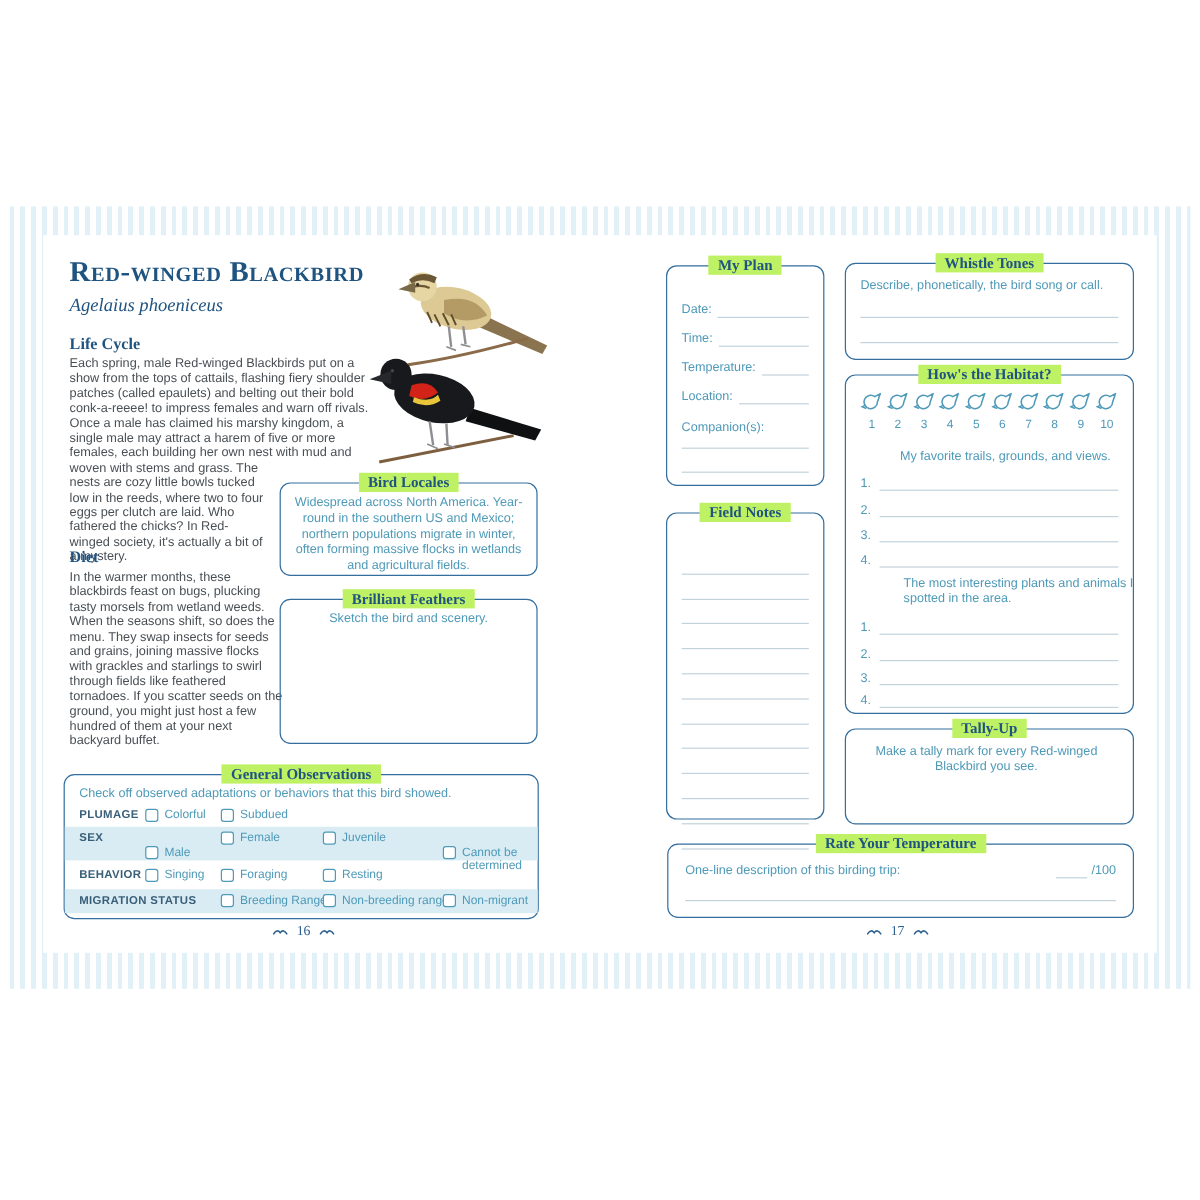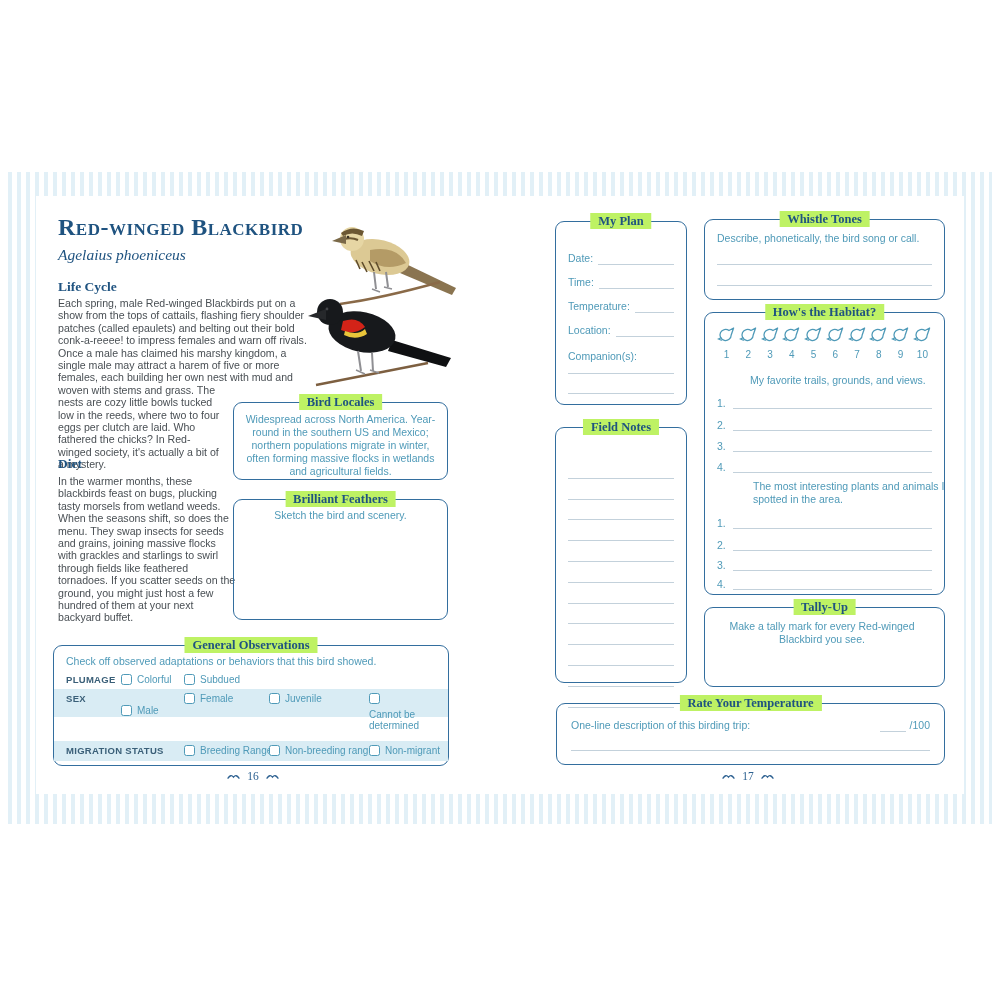--- a/index.html
+++ b/index.html
@@ -148,26 +148,41 @@
           <span>Male</span>
         </span>
       <span class="opt c2" style="top:4px;">
           <span class="cb"></span>
           <span>Female</span>
         </span>
       <span class="opt c3" style="top:4px;">
           <span class="cb"></span>
           <span>Juvenile</span>
         </span>
-      <span class="opt c4" style="top:4px;flex-direction:column;">
+      <span class="opt c4" style="top:16px;">
           <span class="cb"></span>
           <span style="width:62px;">Cannot be determined</span>
         </span>
     </div>
 
+    <div class="obs-row" style="top:76px;height:16px;">
+      <span class="obs-label">BEHAVIOR</span>
+      <span class="opt c1">
+          <span class="cb"></span>
+          <span>Singing</span>
+        </span>
+      <span class="opt c2">
+          <span class="cb"></span>
+          <span>Foraging</span>
+        </span>
+      <span class="opt c3">
+          <span class="cb"></span>
+          <span>Resting</span>
+        </span>
+    </div>
 
     <div class="obs-row obs-shade" style="top:95px;height:20px;">
       <span class="obs-label" style="top:4px;">MIGRATION STATUS</span>
       <span class="opt c2" style="top:4px;">
           <span class="cb"></span>
           <span>Breeding Range</span>
         </span>
       <span class="opt c3" style="top:4px;">
           <span class="cb"></span>
           <span>Non-breeding range</span>

